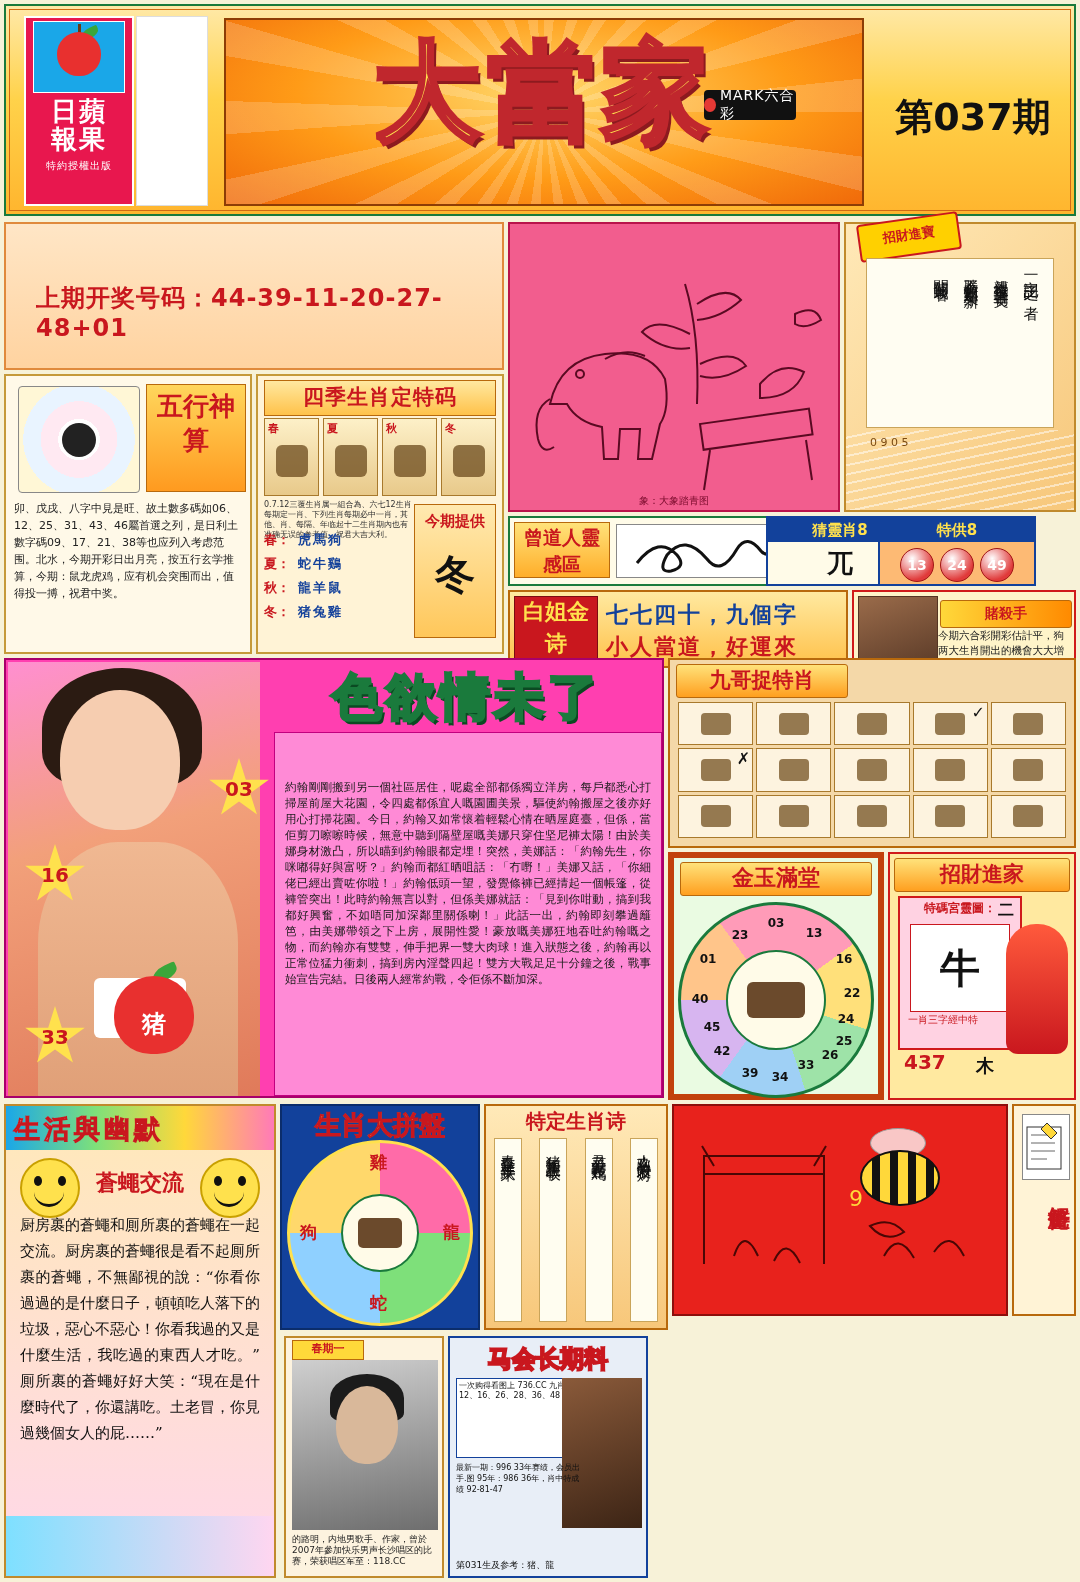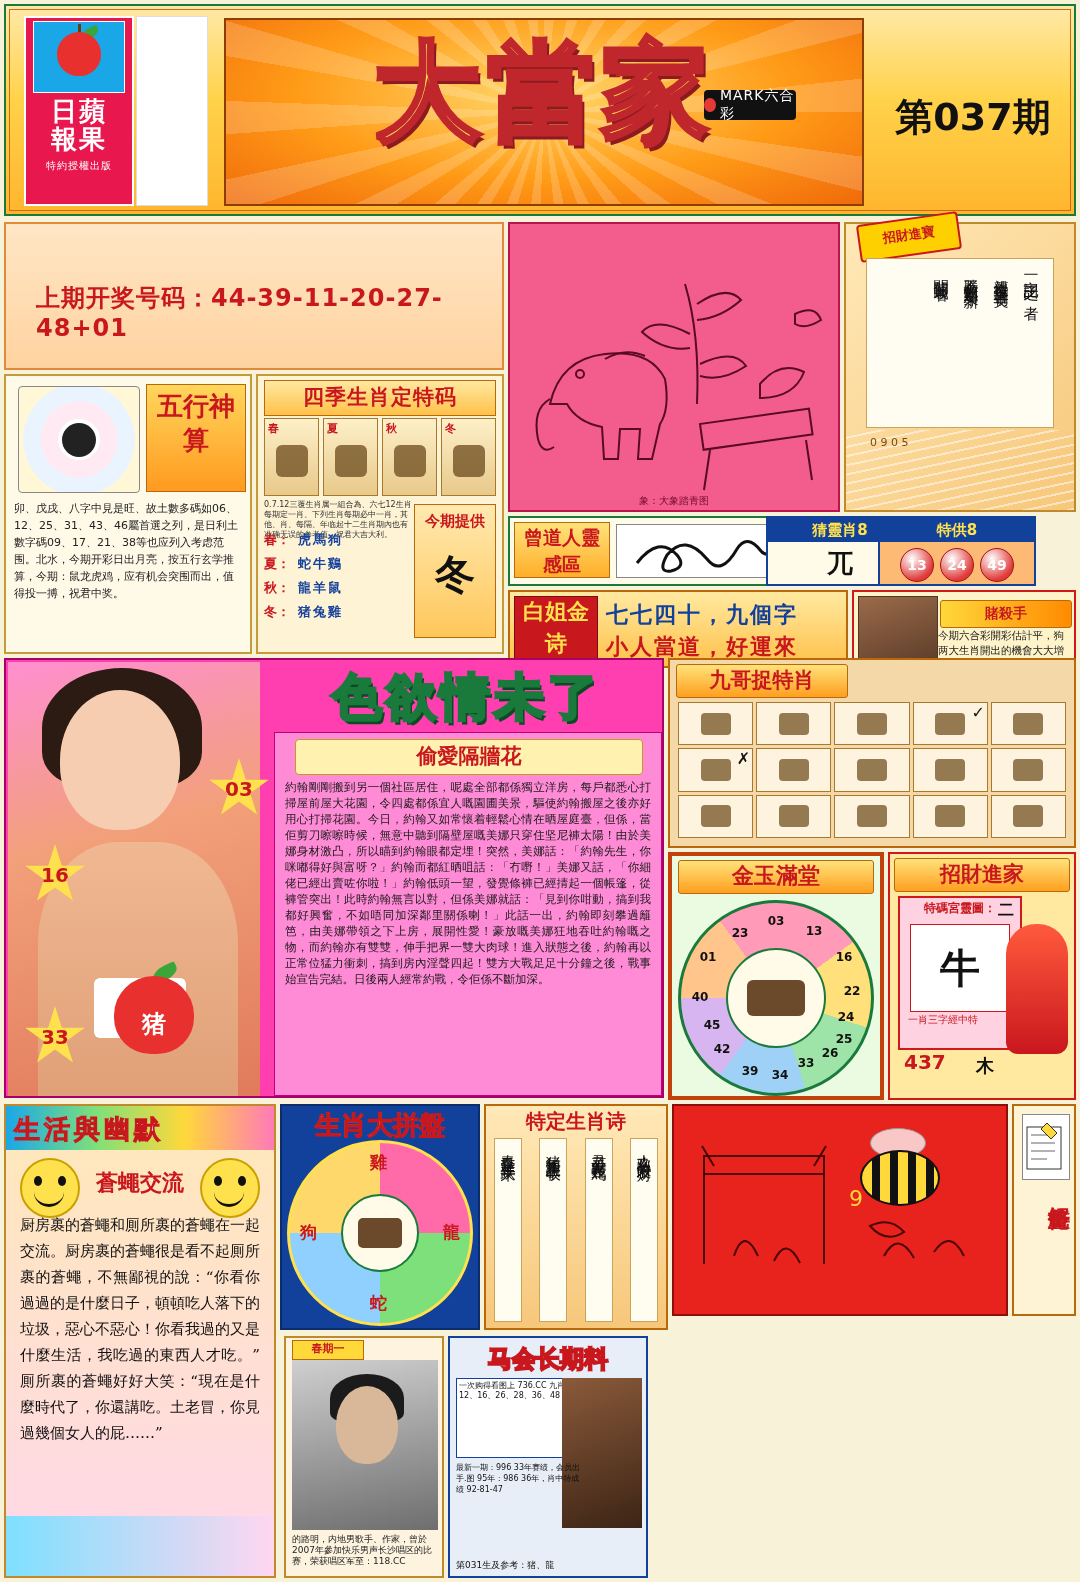--- a/index.html
+++ b/index.html
@@ -141,21 +141,21 @@
   
   .jiuge{left:668px;top:658px;width:408px;height:190px;background:#f4d8a8;border:2px solid #b8690c;}
   .jg-t{position:absolute;left:6px;top:4px;width:170px;height:32px;background:linear-gradient(180deg,#ffe27a,#ff9f1f);border:1px solid #b8690c;
     color:#c9171e;font-size:21px;font-weight:bold;text-align:center;line-height:30px;border-radius:3px;}
   .jg-grid{position:absolute;left:8px;top:42px;right:8px;bottom:8px;display:grid;grid-template-columns:repeat(5,1fr);grid-template-rows:repeat(3,1fr);gap:3px;}
   .jg-c{background:#fdf3df;border:1px solid #a8792c;position:relative;}
   .jg-c .an{position:absolute;left:50%;top:50%;transform:translate(-50%,-50%);width:30px;height:22px;background:#7a5a2c;border-radius:4px;opacity:.8;}
   .jg-c .tick{position:absolute;right:2px;top:0px;color:#111;font-size:16px;font-weight:bold;}
 
   
-  .jinyu{left:668px;top:852px;width:216px;height:248px;background:#eafbe2;border:4px solid #c2410c;padding-left:12px;}
+  .jinyu{left:668px;top:852px;width:216px;height:248px;background:#eafbe2;border:6px solid #c2410c;padding-left:12px;}
   .jy-t{position:absolute;left:6px;top:4px;right:6px;height:32px;background:linear-gradient(180deg,#ffe27a,#ff9f1f);border:1px solid #b8690c;
     color:#c9171e;font-size:22px;font-weight:bold;text-align:center;line-height:30px;border-radius:3px;}
   .wheel{position:absolute;left:50%;top:44px;transform:translateX(-50%);width:190px;height:190px;border-radius:50%;
     background:conic-gradient(#ff9bb8 0 15%,#ffe07a 15% 30%,#9ee3a8 30% 45%,#9fd0f5 45% 60%,#d7b5f0 60% 75%,#ffc58a 75% 90%,#ff9bb8 90% 100%);
     border:3px solid #1a7a3c;}
   .wheel-in{position:absolute;left:50%;top:50%;transform:translate(-50%,-50%);width:96px;height:96px;border-radius:50%;background:#fffbe8;border:2px solid #1a7a3c;}
   .horse{position:absolute;left:50%;top:50%;transform:translate(-50%,-50%);width:58px;height:36px;background:#6b4a2c;border-radius:6px;}
   .wnum{position:absolute;width:26px;height:20px;font-size:12px;font-weight:bold;color:#111;text-align:center;line-height:20px;}
 
   
@@ -394,21 +394,20 @@
       <div class="star s2">16</div>
       <div class="star s3">33</div>
       <div class="apple-badge">
         <div class="lf"></div>
         <div class="ab"></div>
         <div class="zi">猪</div>
       </div>
     </div>
     <div class="seyu-title">色欲情未了</div>
     <div class="story">
-      <div class="story-h">偷愛隔牆花</div>
       <div class="story-b">約翰剛剛搬到另一個社區居住，呢處全部都係獨立洋房，每戶都悉心打掃屋前屋大花園，令四處都係宜人嘅園圃美景，驅使約翰搬屋之後亦好用心打掃花園。今日，約翰又如常懷着輕鬆心情在晒屋庭臺，但係，當佢剪刀嚓嚓時候，無意中聽到隔壁屋嘅美娜只穿住坚尼褲太陽！由於美娜身材激凸，所以瞄到約翰眼都定埋！突然，美娜話：「約翰先生，你咪嘟得好與富呀？」約翰而都紅晒咀話：「冇嘢！」美娜又話，「你細佬已經出賣咗你啦！」約翰低頭一望，發覺條褲已經掅起一個帳篷，從褲管突出！此時約翰無言以對，但係美娜就話：「見到你咁動，搞到我都好興奮，不如唔同加深鄰里關係喇！」此話一出，約翰即刻攀過籬笆，由美娜帶領之下上房，展開性愛！豪放嘅美娜狂地吞吐約翰嘅之物，而約翰亦有雙雙，伸手把界一雙大肉球！進入狀態之後，約翰再以正常位猛力衝刺，搞到房內淫聲四起！雙方大戰足足十分鐘之後，戰事始宣告完結。日後兩人經常約戰，令佢係不斷加深。</div>
     </div>
   </div>
 
   <div class="panel jiuge">
     <div class="jg-t">九哥捉特肖</div>
     <div class="jg-grid">
       <div class="jg-c">
           <div class="an"></div>
           <div class="tick"></div>

